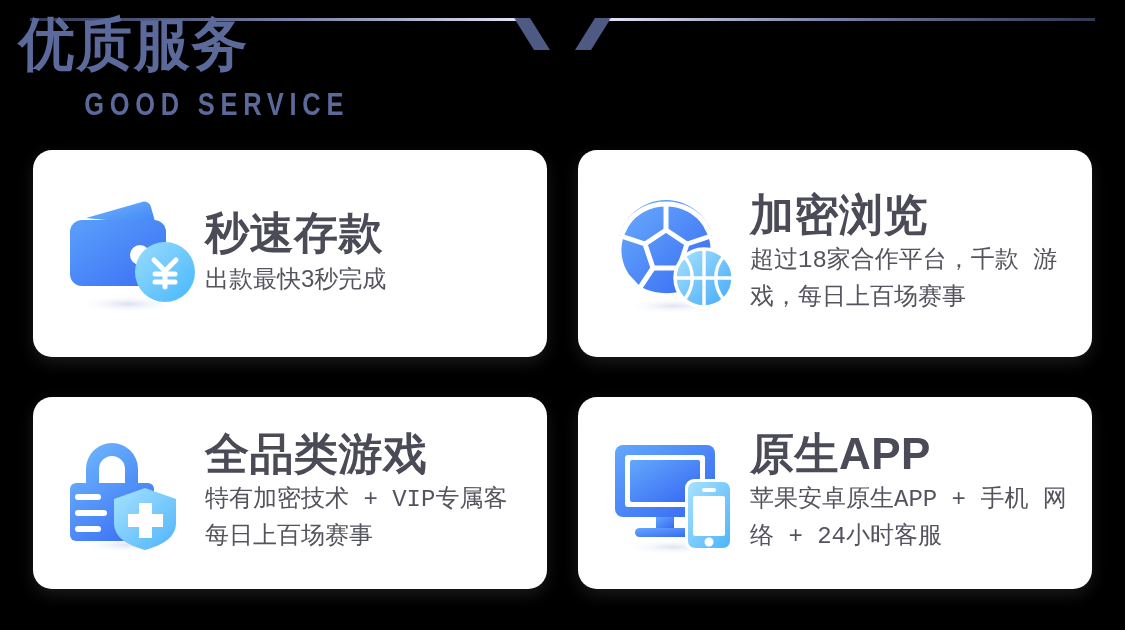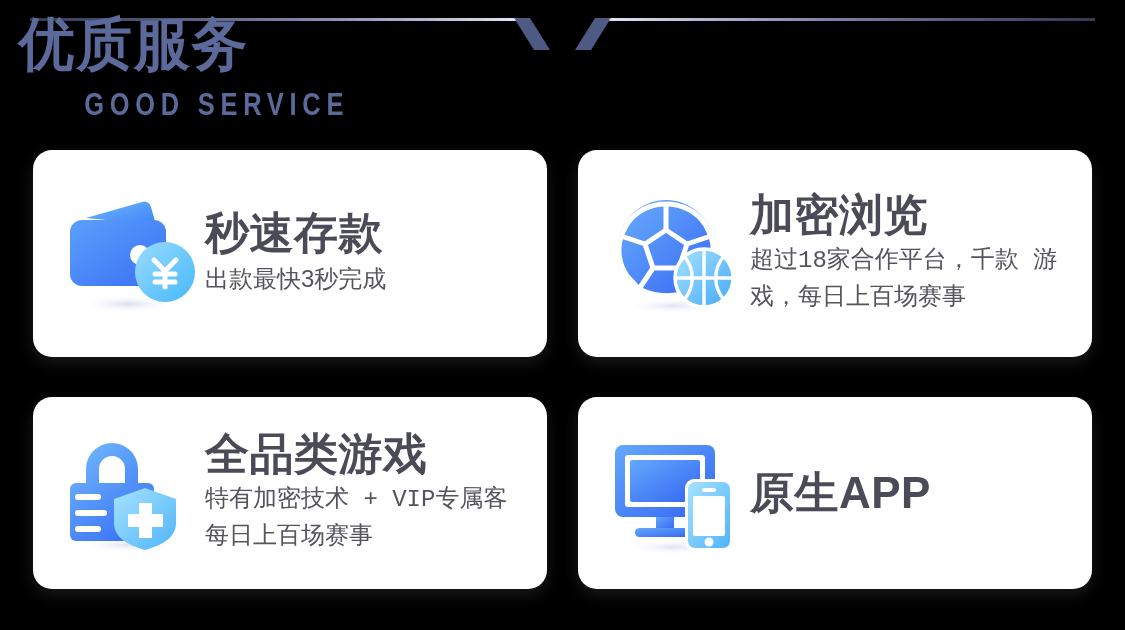--- a/index.html
+++ b/index.html
@@ -306,16 +306,18 @@
         <rect x="26" y="97" width="60" height="9" rx="4.5" fill="url(#m1)"></rect>
         <rect x="76" y="48" width="48" height="72" rx="9" fill="#ffffff"></rect>
         <rect x="79" y="51" width="42" height="66" rx="7" fill="url(#m2)"></rect>
         <rect x="93" y="57" width="14" height="4" rx="2" fill="#ffffff"></rect>
         <rect x="84" y="65" width="32" height="40" rx="2" fill="#ffffff"></rect>
         <circle cx="100" cy="111" r="4.5" fill="#ffffff"></circle>
       </svg>
     </div>
     <div class="card-text">
       <div class="card-title">原生APP</div>
+      <div class="card-desc">苹果安卓原生APP + 手机
+网络 + 24小时客服</div>
     </div>
   </div>
 
 </div>
 
 </body></html>

